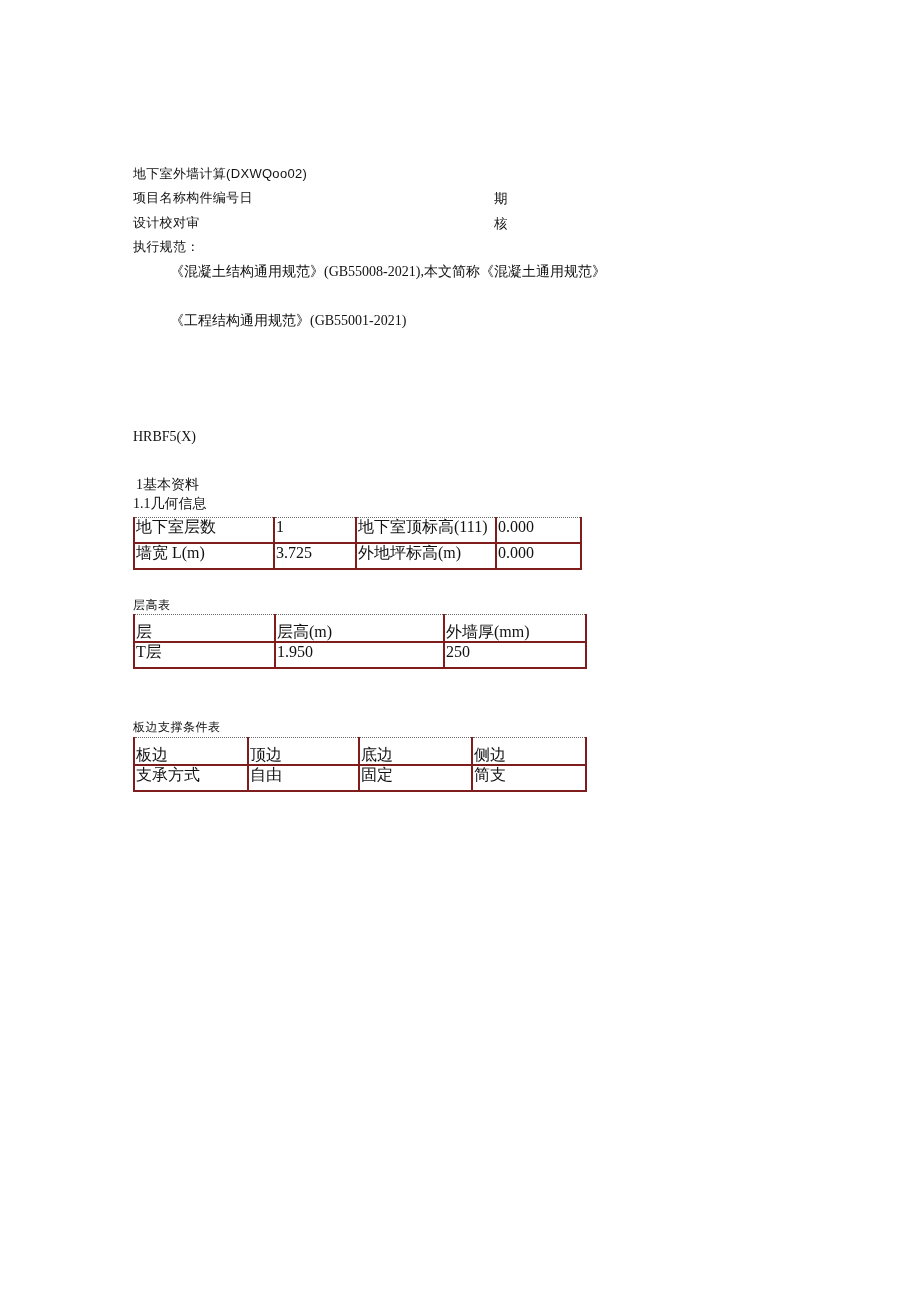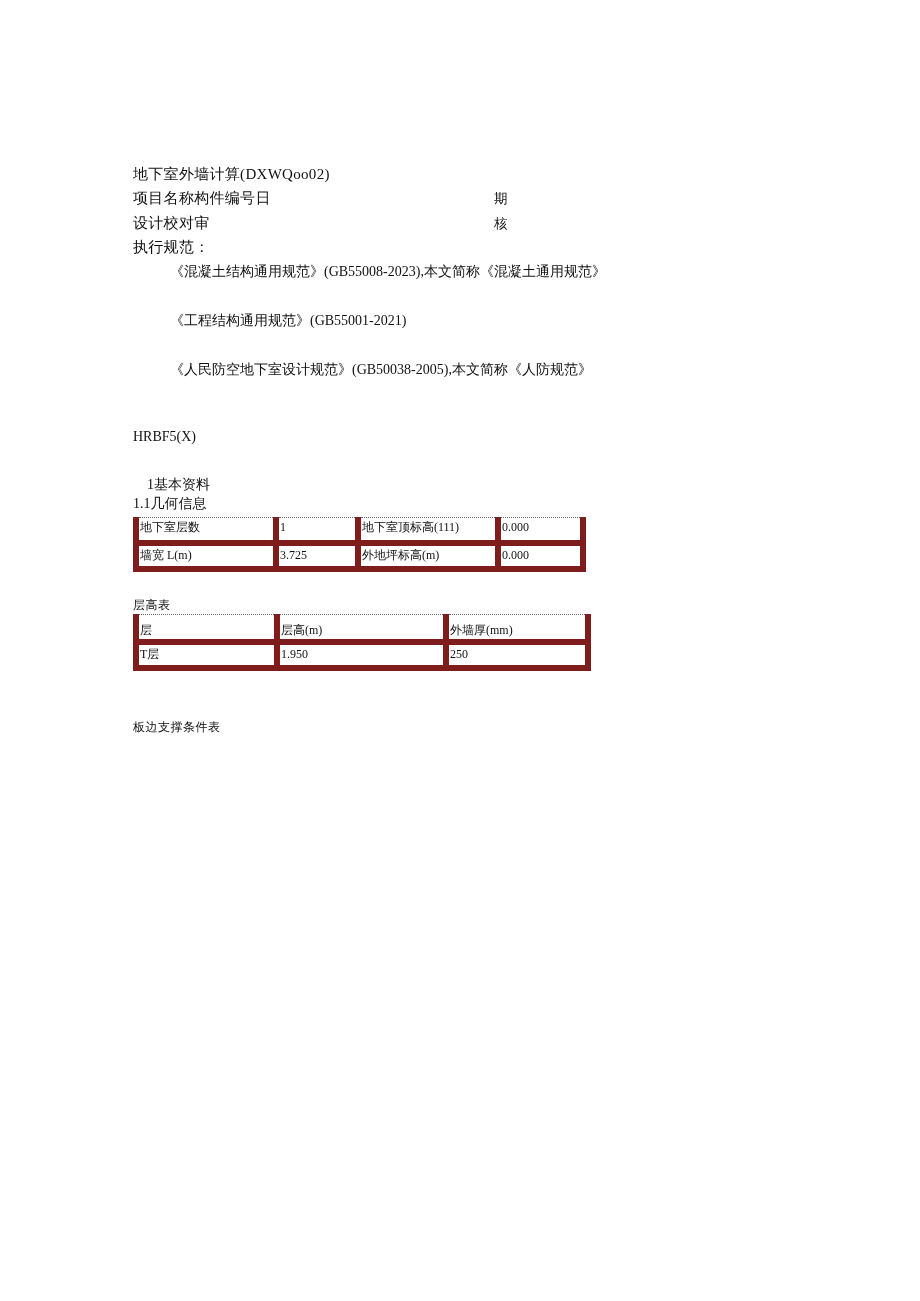--- a/index.html
+++ b/index.html
@@ -20,44 +20,44 @@
       left: 0; top: 0;
       width: 920px; height: 1301px;
     }
     .line {
       position: absolute;
       white-space: nowrap;
       font-size: 14px;
       line-height: 18px;
     }
     .sans {
-      font-family: Liberation Serif, serif;
-      font-size: 15px;
+      font-family: Liberation Sans, sans-serif;
+      font-size: 13px;
       letter-spacing: 0.3px;
     }
     .ref {
       font-family: "Liberation Serif", "DejaVu Serif", serif;
       font-size: 14px;
     }
     .right-char {
       position: absolute;
       font-family: "DejaVu Sans", "Liberation Sans", sans-serif;
       font-size: 13.5px;
       line-height: 18px;
     }
     table.grid {
       position: absolute;
       border-collapse: collapse;
       table-layout: fixed;
       font-family: "Liberation Serif", "DejaVu Serif", serif;
-      font-size: 12px;
+      font-size: 16px;
       padding-left: 16px;
     }
     table.grid td {
-      border: 6px solid #7f1d1d;
+      border: 2px solid #7f1d1d;
       padding: 0 1px;
       vertical-align: top;
       line-height: 18px;
       white-space: nowrap;
       overflow: hidden;
     }
     table.grid tr.first td {
       border-top: 1px dotted #6a6a6a;
     }
     .caption {
@@ -77,27 +77,26 @@
   <div class="line sans" style="left:133px; top:165px;">地下室外墙计算(DXWQoo02)</div>
 
   <div class="line sans" style="left:133px; top:189px;">项目名称构件编号日</div>
   <div class="right-char" style="left:494px; top:189px;">期</div>
 
   <div class="line sans" style="left:133px; top:214px;">设计校对审</div>
   <div class="right-char" style="left:494px; top:214px;">核</div>
 
   <div class="line sans" style="left:133px; top:238px;text-align:center;">执行规范：</div>
 
-  <div class="line ref" style="left:170px; top:263px;">《混凝土结构通用规范》(GB55008-2023),本文简称《混凝土通用规范》</div>
+  <div class="line ref" style="left:170px; top:263px;">《混凝土结构通用规范》(GB55008-2021),本文简称《混凝土通用规范》</div>
   <div class="line ref" style="left:170px; top:312px;">《工程结构通用规范》(GB55001-2021)</div>
-  <div class="line ref" style="left:170px; top:361px;">《人民防空地下室设计规范》(GB50038-2005),本文简称《人防规范》</div>
 
   <div class="line ref" style="left:133px; top:428px;">HRBF5(X)</div>
 
-  <div class="line ref" style="left:147px; top:476px;">1基本资料</div>
+  <div class="line ref" style="left:136px; top:476px;">1基本资料</div>
   <div class="line ref" style="left:133px; top:495px;">1.1几何信息</div>
 
   <table class="grid" style="left:133px; top:517px; width:447px;">
     <colgroup>
       <col style="width:140px">
       <col style="width:82px">
       <col style="width:140px">
       <col style="width:85px">
     </colgroup>
     <tbody>
@@ -131,14 +130,36 @@
     </tr>
     <tr style="height:26px;">
       <td>T层</td>
       <td>1.950</td>
       <td>250</td>
     </tr>
   </tbody>
     </table>
 
   <div class="caption" style="left:133px; top:718px;">板边支撑条件表</div>
+  <table class="grid" style="left:133px; top:737px; width:452px;">
+    <colgroup>
+      <col style="width:114px">
+      <col style="width:111px">
+      <col style="width:113px">
+      <col style="width:114px">
+    </colgroup>
+    <tbody>
+        <tr class="first" style="height:27px;">
+      <td style="vertical-align:bottom;">板边</td>
+      <td style="vertical-align:bottom;">顶边</td>
+      <td style="vertical-align:bottom;">底边</td>
+      <td style="vertical-align:bottom;">侧边</td>
+    </tr>
+    <tr style="height:26px;">
+      <td>支承方式</td>
+      <td>自由</td>
+      <td>固定</td>
+      <td>简支</td>
+    </tr>
+  </tbody>
+    </table>
 
 </div>
 
 </body></html>

